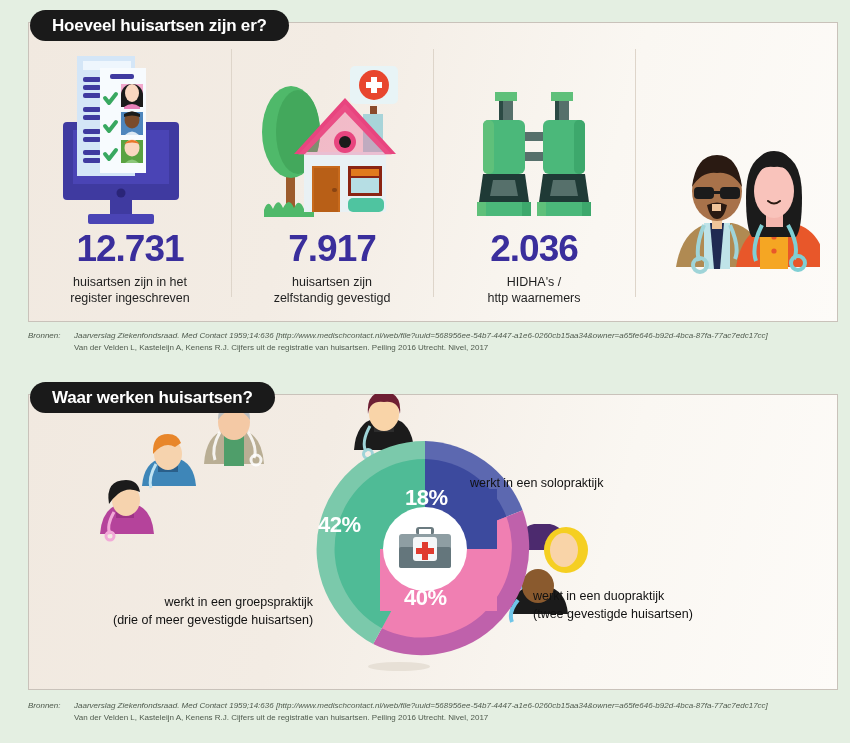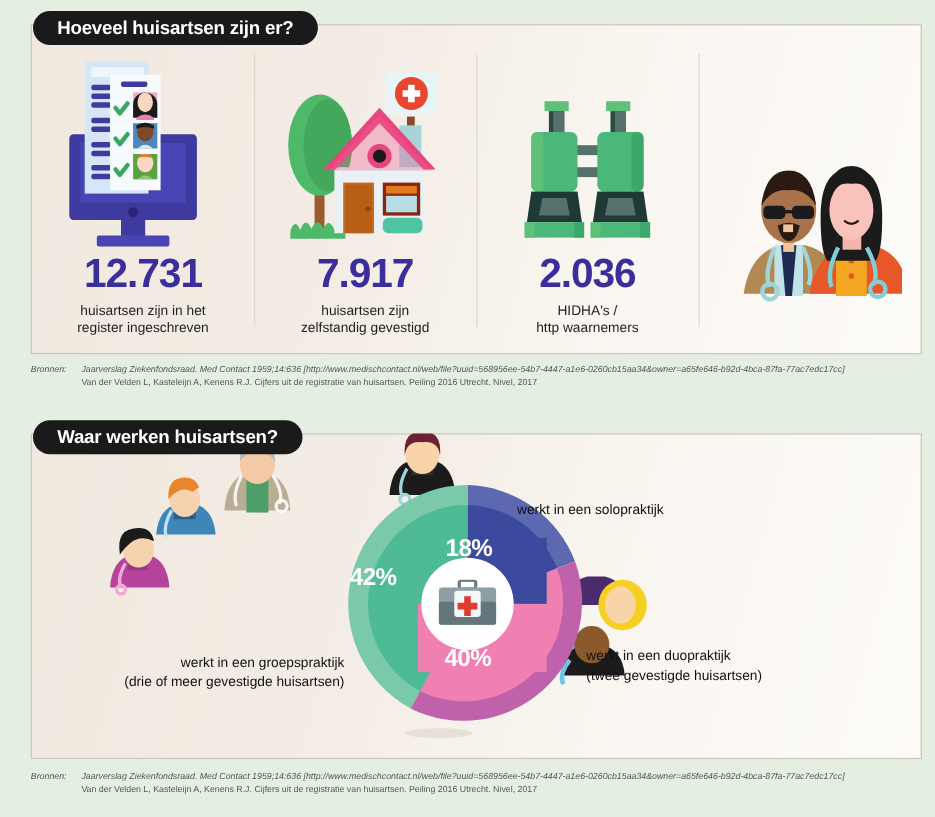--- a/index.html
+++ b/index.html
@@ -83,21 +83,21 @@
 
   
   .art-svg { position: absolute; left: 50%; transform: translateX(-50%); top: 0; }
 
   
   .pie-wrap { position: absolute; left: 28px; top: 394px; width: 810px; height: 296px; }
   .pie-label {
     position: absolute; font-size: 12.5px; color: #111; line-height: 1.4;
     white-space: nowrap;
   }
-  #label-solo  { left: 470px; top: 455px; text-align: center; }
+  #label-solo  { left: 470px; top: 475px; text-align: center; }
   #label-duo   { left: 533px; top: 588px; }
   #label-groep { left: 135px; top: 553px; text-align: right; margin-top: 41px; }
   #label-groep .l2 { margin-left: -22px; }
 
   .pct {
     position: absolute; color: #ffffff; font-weight: bold;
     font-size: 22px; letter-spacing: -0.5px;
   }
   #pct-18 { left: 405px; top: 485px; }
   #pct-40 { left: 404px; top: 585px; }

